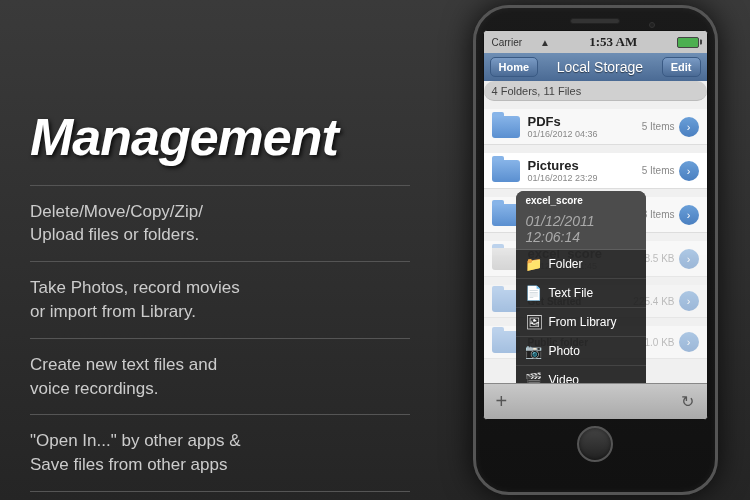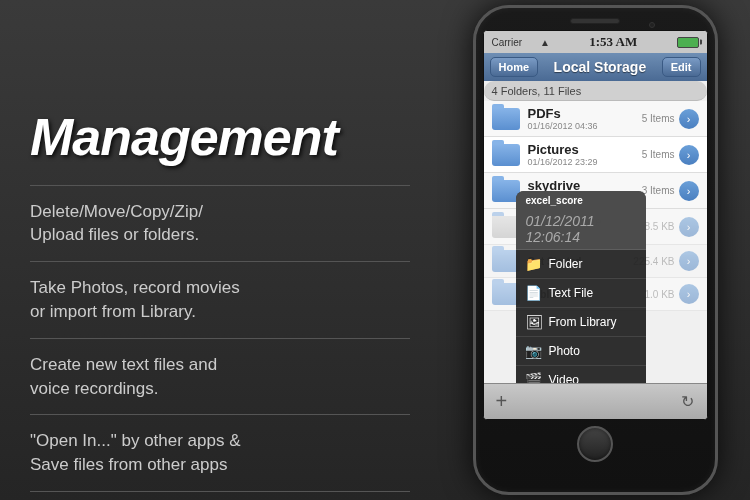--- a/index.html
+++ b/index.html
@@ -181,21 +181,21 @@
       border-radius: 5px;
       color: white;
       font-size: 11px;
       padding: 3px 8px;
       font-weight: bold;
     }
 
     .nav-title {
       color: white;
       font-size: 14px;
-      font-weight: bold;
+      font-weight: normal;
       text-shadow: 0 1px 1px rgba(0,0,0,0.5);
     }
 
     
     .subheader {
       background: #d0d0d0;
       height: 20px;
       display: flex;
       align-items: center;
       padding: 0 8px;
@@ -215,20 +215,21 @@
       flex-direction: column;
     }
 
     .file-row {
       display: flex;
       align-items: center;
       padding: 5px 8px;
       border-bottom: 1px solid #ddd;
       background: white;
       position: relative;
+      margin-top: 8px;
     }
 
     .file-row:nth-child(odd) {
       background: #f8f8f8;
     }
 
     .folder-icon {
       width: 28px;
       height: 22px;
       background: linear-gradient(to bottom, #87b4e8, #5a8fd0);

